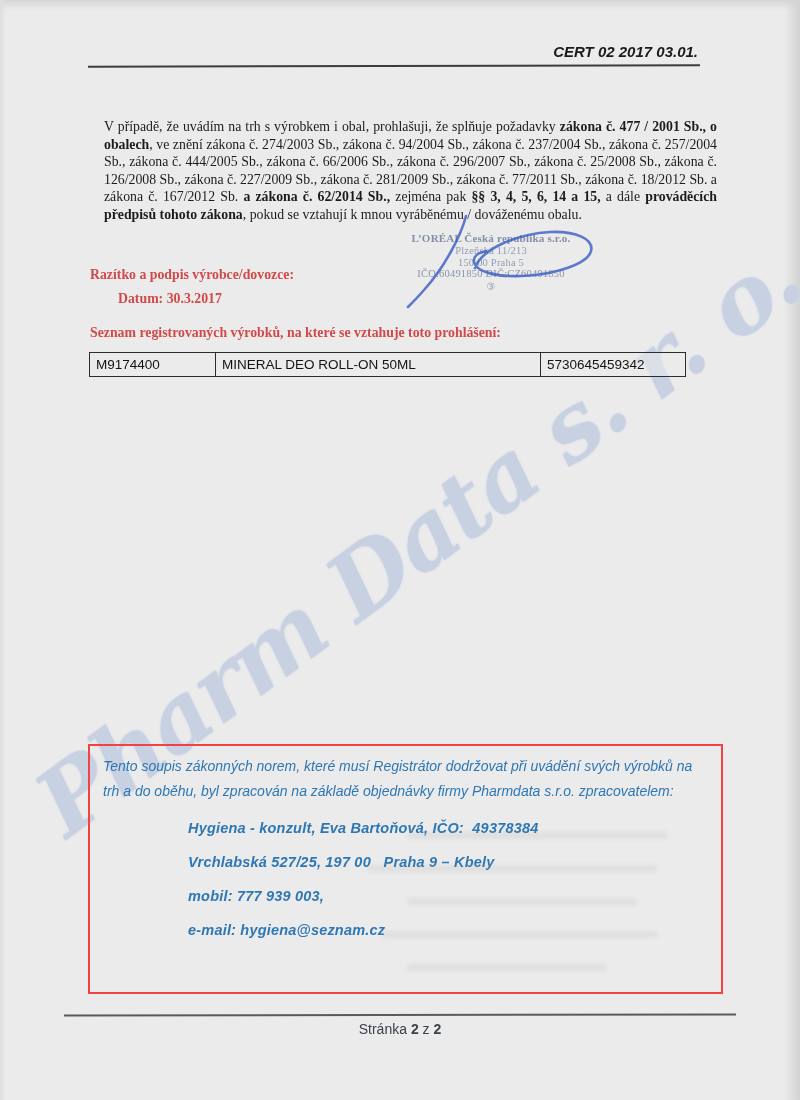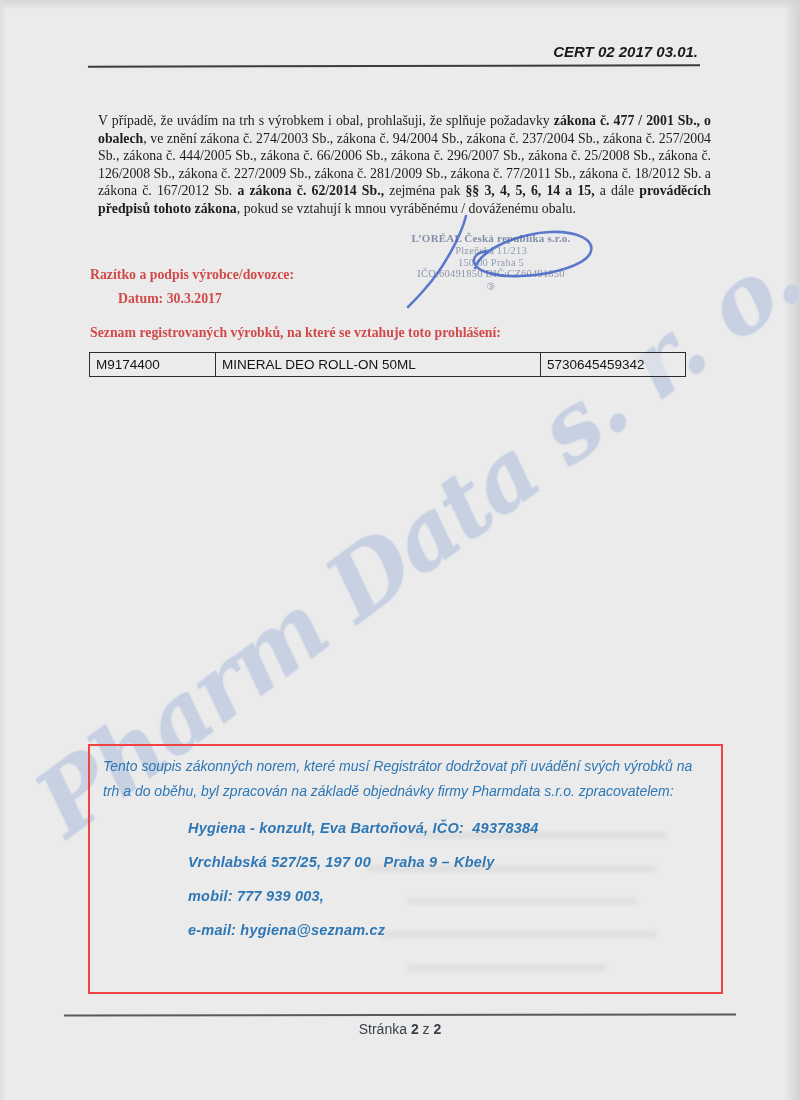--- a/index.html
+++ b/index.html
@@ -25,21 +25,21 @@
 
   .header-ref{
     position:absolute;top:43px;right:102px;
     font-family:"Liberation Sans","DejaVu Sans",sans-serif;
     font-weight:bold;font-style:italic;font-size:15px;color:#1b1b1b;margin-left:28px;
   }
   .header-rule{position:absolute;left:88px;top:65px;width:612px;height:2px;
     background:#3c3c3c;transform:rotate(-.12deg);}
 
   .decl{
-    position:absolute;left:90px;top:104px;width:613px;margin:8px;
+    position:absolute;left:90px;top:104px;width:613px;margin:14px;
     font-size:13.8px;line-height:17.5px;text-align:justify;color:#1c1c1c;
   }
   .decl span.b{font-weight:bold;}
 
   .stamp{
     position:absolute;left:385px;top:233px;width:212px;text-align:center;
     font-size:10.5px;line-height:11.8px;color:#929cb1;letter-spacing:.2px;
   }
   .stamp div:first-child{font-weight:bold;color:#848fa7;font-size:11px;}
   .stamp div:nth-child(4){color:#8a94aa;}

